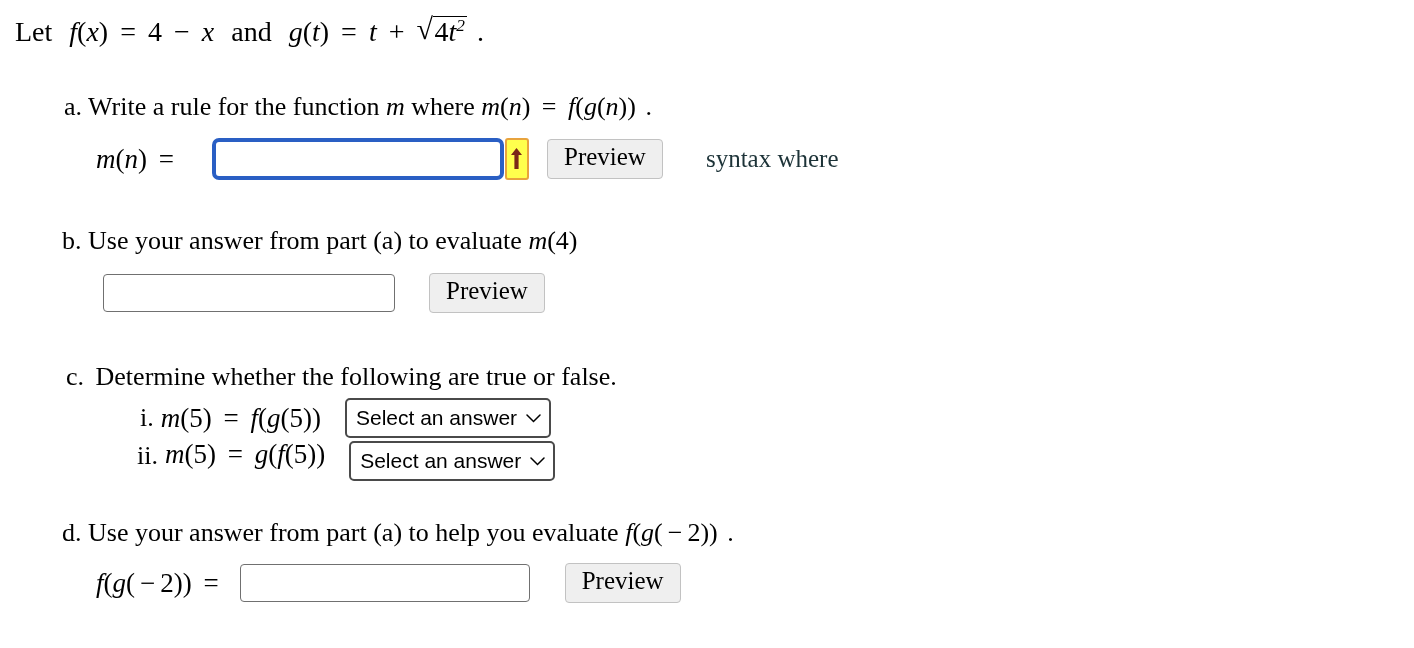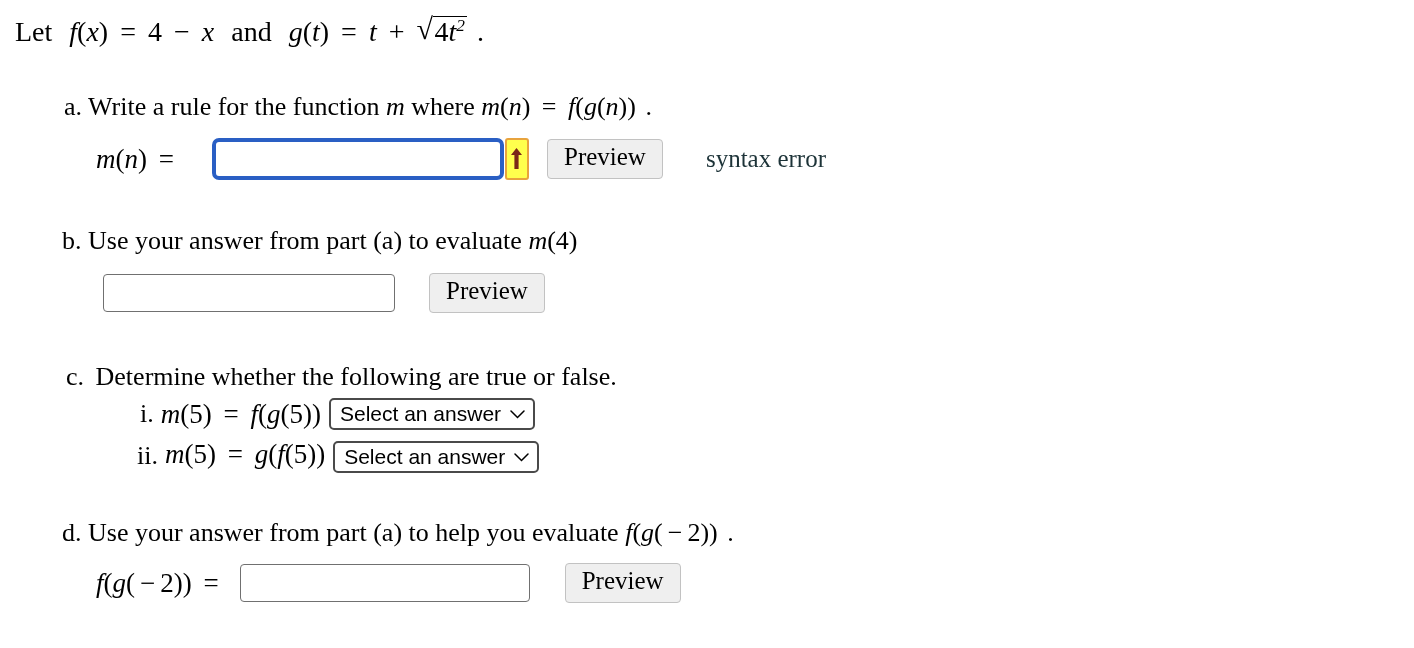--- a/index.html
+++ b/index.html
@@ -147,29 +147,29 @@
     color: #1d3338;
     margin-left: 43px;
     white-space: nowrap;
   }
 
   .select-box {
     box-sizing: border-box;
     display: inline-flex;
     align-items: center;
     gap: 9px;
-    height: 32px;
+    height: 40px;
     border: 2px solid #4a4a4a;
     border-radius: 5px;
     background: #ffffff;
     font-family: "Liberation Sans", sans-serif;
     font-size: 21px;
     color: #000;
     padding: 0 8px 0 9px;
-    margin-left: 8px;
+    margin-left: 24px;
     cursor: pointer;
     white-space: nowrap;
   }
   .select-box .chev { display: block; }
 
   .roman {
     font-family: "Liberation Serif", serif;
     font-size: 26px;
     margin-right: 7px;
   }
@@ -210,21 +210,21 @@
     <span class="mi">m</span><span>(</span><span class="mi">n</span><span>)</span>
     <span class="op">=</span>
   </span>
   <input class="answer-input focused" id="a-input" type="text" placeholder="" style="">
   <button class="arrow-btn">
     <svg width="13" height="24" viewBox="0 0 13 24" aria-hidden="true">
       <path d="M6.5 1 L12 8 L8.6 8 L8.6 22 L4.4 22 L4.4 8 L1 8 Z" fill="#7a2718"></path>
     </svg>
   </button>
   <button class="preview-btn" id="a-preview">Preview</button>
-  <span class="syntax-error">syntax error</span>
+  <span class="syntax-error">syntax where</span>
 </div>
 
 <div class="abs part-label" id="b-text">
   <span>b.</span>
   <span>Use your answer from part (a) to evaluate</span>
   <span class="mi">m</span><span>(</span><span>4</span><span>)</span>
 </div>
 
 <div class="abs" id="b-row">
   <input class="answer-input" id="b-input" type="text" placeholder="" style="">

